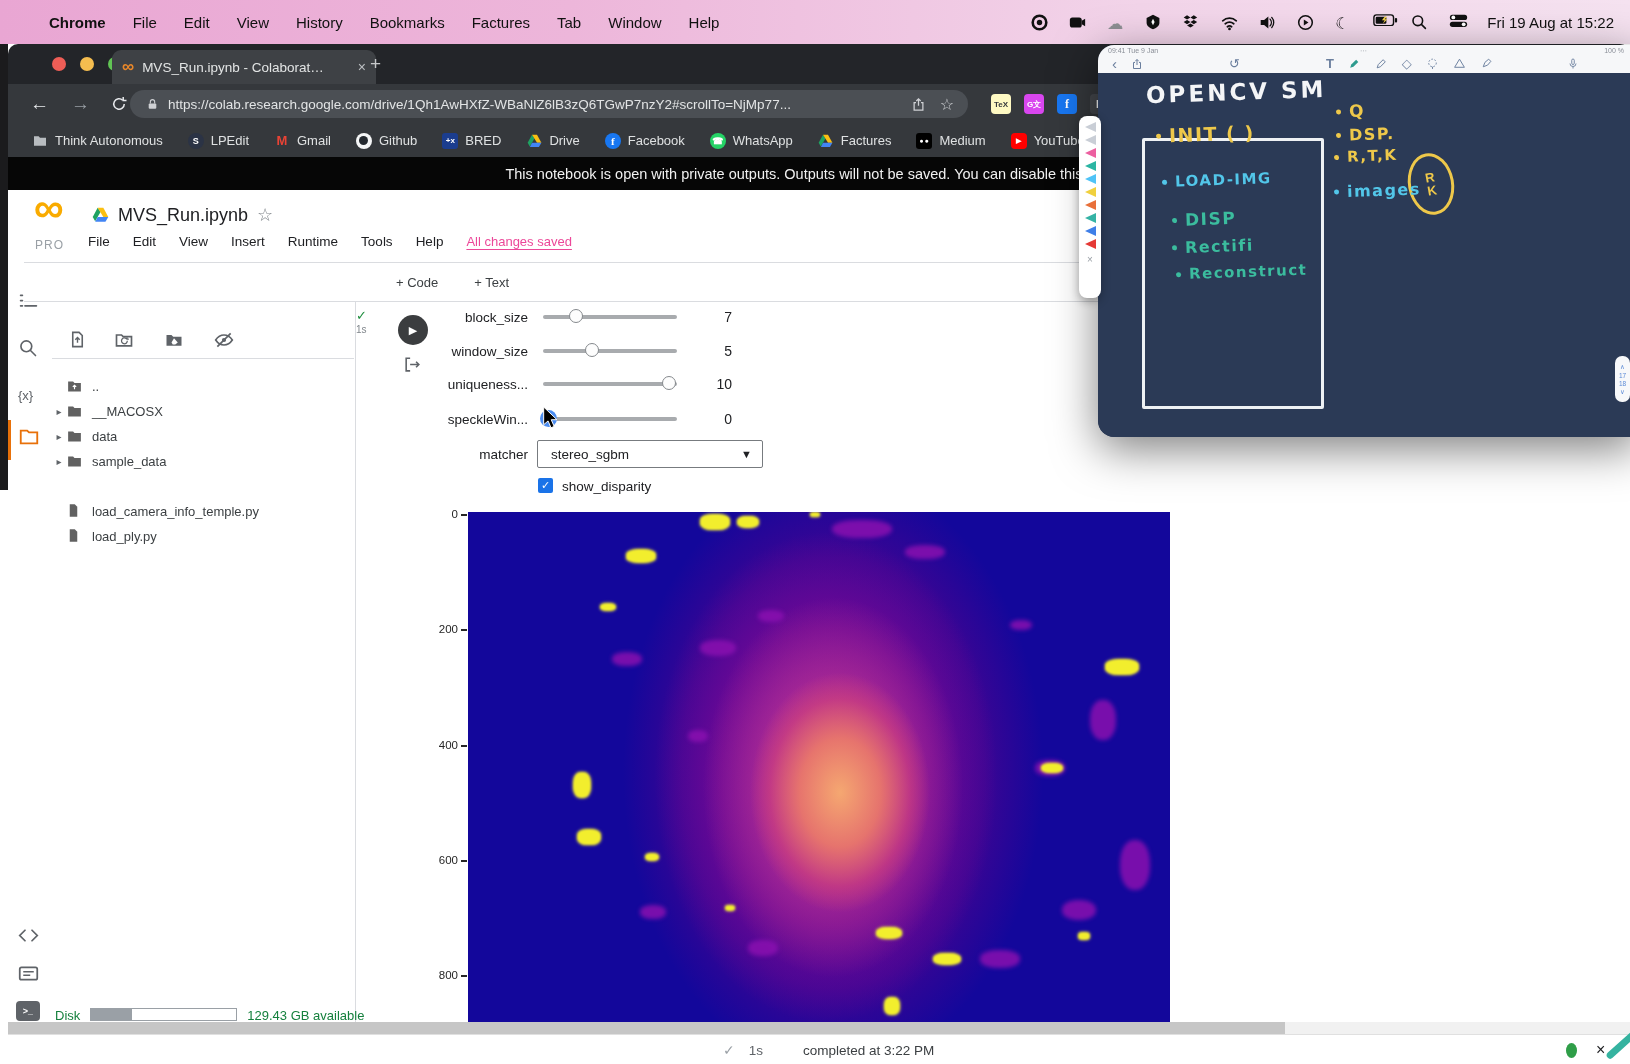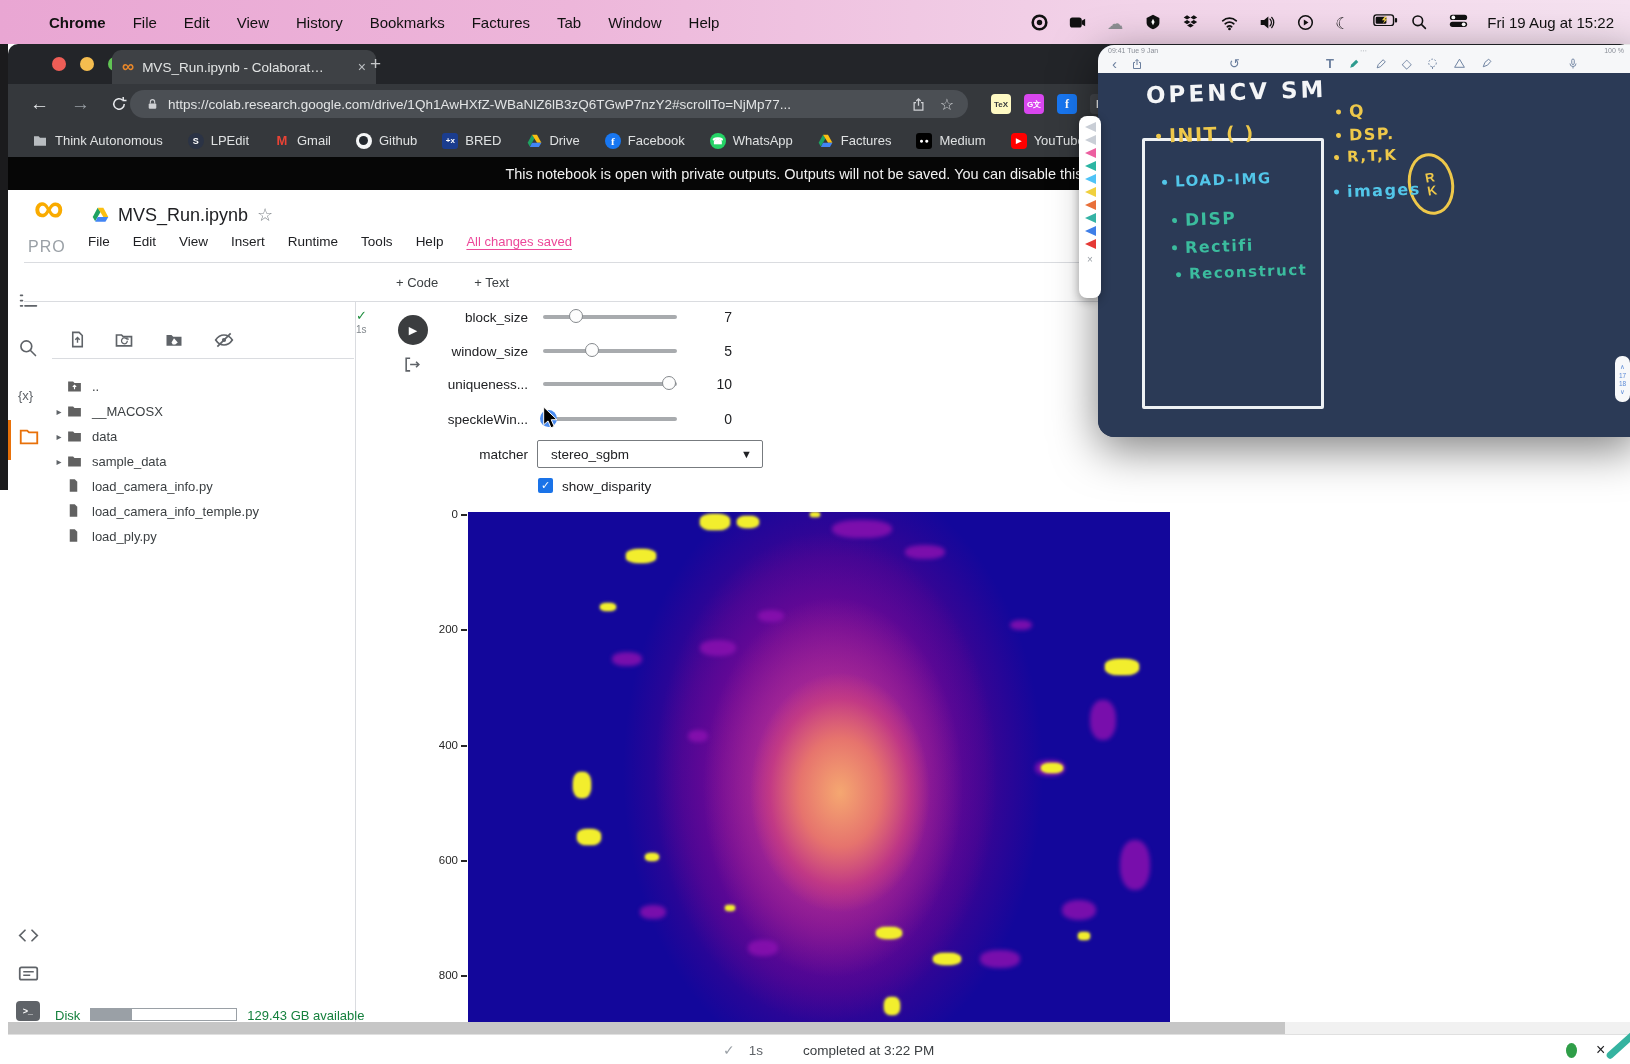--- a/index.html
+++ b/index.html
@@ -41,21 +41,21 @@
   .bm-ic{width:16px;height:16px;border-radius:3px;display:flex;align-items:center;justify-content:center;
          font-size:8px;font-weight:700;color:#fff;flex:0 0 auto}
 
   .notice{position:absolute;left:8px;top:157px;width:1622px;height:33px;background:#060606;color:#f1f1f1;
           font-size:14.5px;display:flex;align-items:center;justify-content:center;gap:4px}
   .notice a{color:#f0c64f;text-decoration:underline}
 
   
   .co-header{position:absolute;left:8px;top:190px;width:1622px;height:72px;background:#fff}
   .co-logo{position:absolute;left:26px;top:-6px;font-size:42px;font-weight:700;color:#f9ab00;letter-spacing:-2px}
-  .co-pro{position:absolute;left:20px;top:48px;font-size:16px;color:#9aa0a6;letter-spacing:1px}
+  .co-pro{position:absolute;left:27px;top:48px;font-size:12px;color:#9aa0a6;letter-spacing:1px}
   .co-title-row{position:absolute;left:84px;top:14px;display:flex;align-items:center;gap:9px}
   .co-title{font-size:18px;color:#202124}
   .co-star{color:#80868b;font-size:18px}
   .co-menus{position:absolute;left:80px;top:44px;display:flex;align-items:center;gap:23px;font-size:13.5px;color:#202124}
   .co-save{color:#ec4899;font-size:13px;text-decoration:underline;text-underline-offset:3px}
 
   
   .rail-ic{position:absolute;left:18px;width:22px;height:22px;color:#5f6368}
   .rail-bar{position:absolute;left:8px;top:420px;width:3px;height:40px;background:#e8710a}
   .term-ic{position:absolute;left:16px;top:1001px;width:24px;height:20px;background:#5f6368;border-radius:4px;
@@ -474,29 +474,20 @@
     <span>data</span>
   </div>
   <div class="tree-row" style="top:449px">
     <span class="caret">▸</span>
     <span class="t-ic">
         <svg viewBox="0 0 24 24" width="17">
           <path d="M3 5h7l2 2h9v12H3z" fill="#616161"></path>
         </svg>
       </span>
     <span>sample_data</span>
-  </div>
-  <div class="tree-row" style="top:474px">
-    <span class="caret"></span>
-    <span class="t-ic">
-        <svg viewBox="0 0 24 24" width="15">
-          <path d="M6 2h8l4 4v16H6z" fill="#616161"></path>
-        </svg>
-      </span>
-    <span>load_camera_info.py</span>
   </div>
   <div class="tree-row" style="top:499px">
     <span class="caret"></span>
     <span class="t-ic">
         <svg viewBox="0 0 24 24" width="15">
           <path d="M6 2h8l4 4v16H6z" fill="#616161"></path>
         </svg>
       </span>
     <span>load_camera_info_temple.py</span>
   </div>

